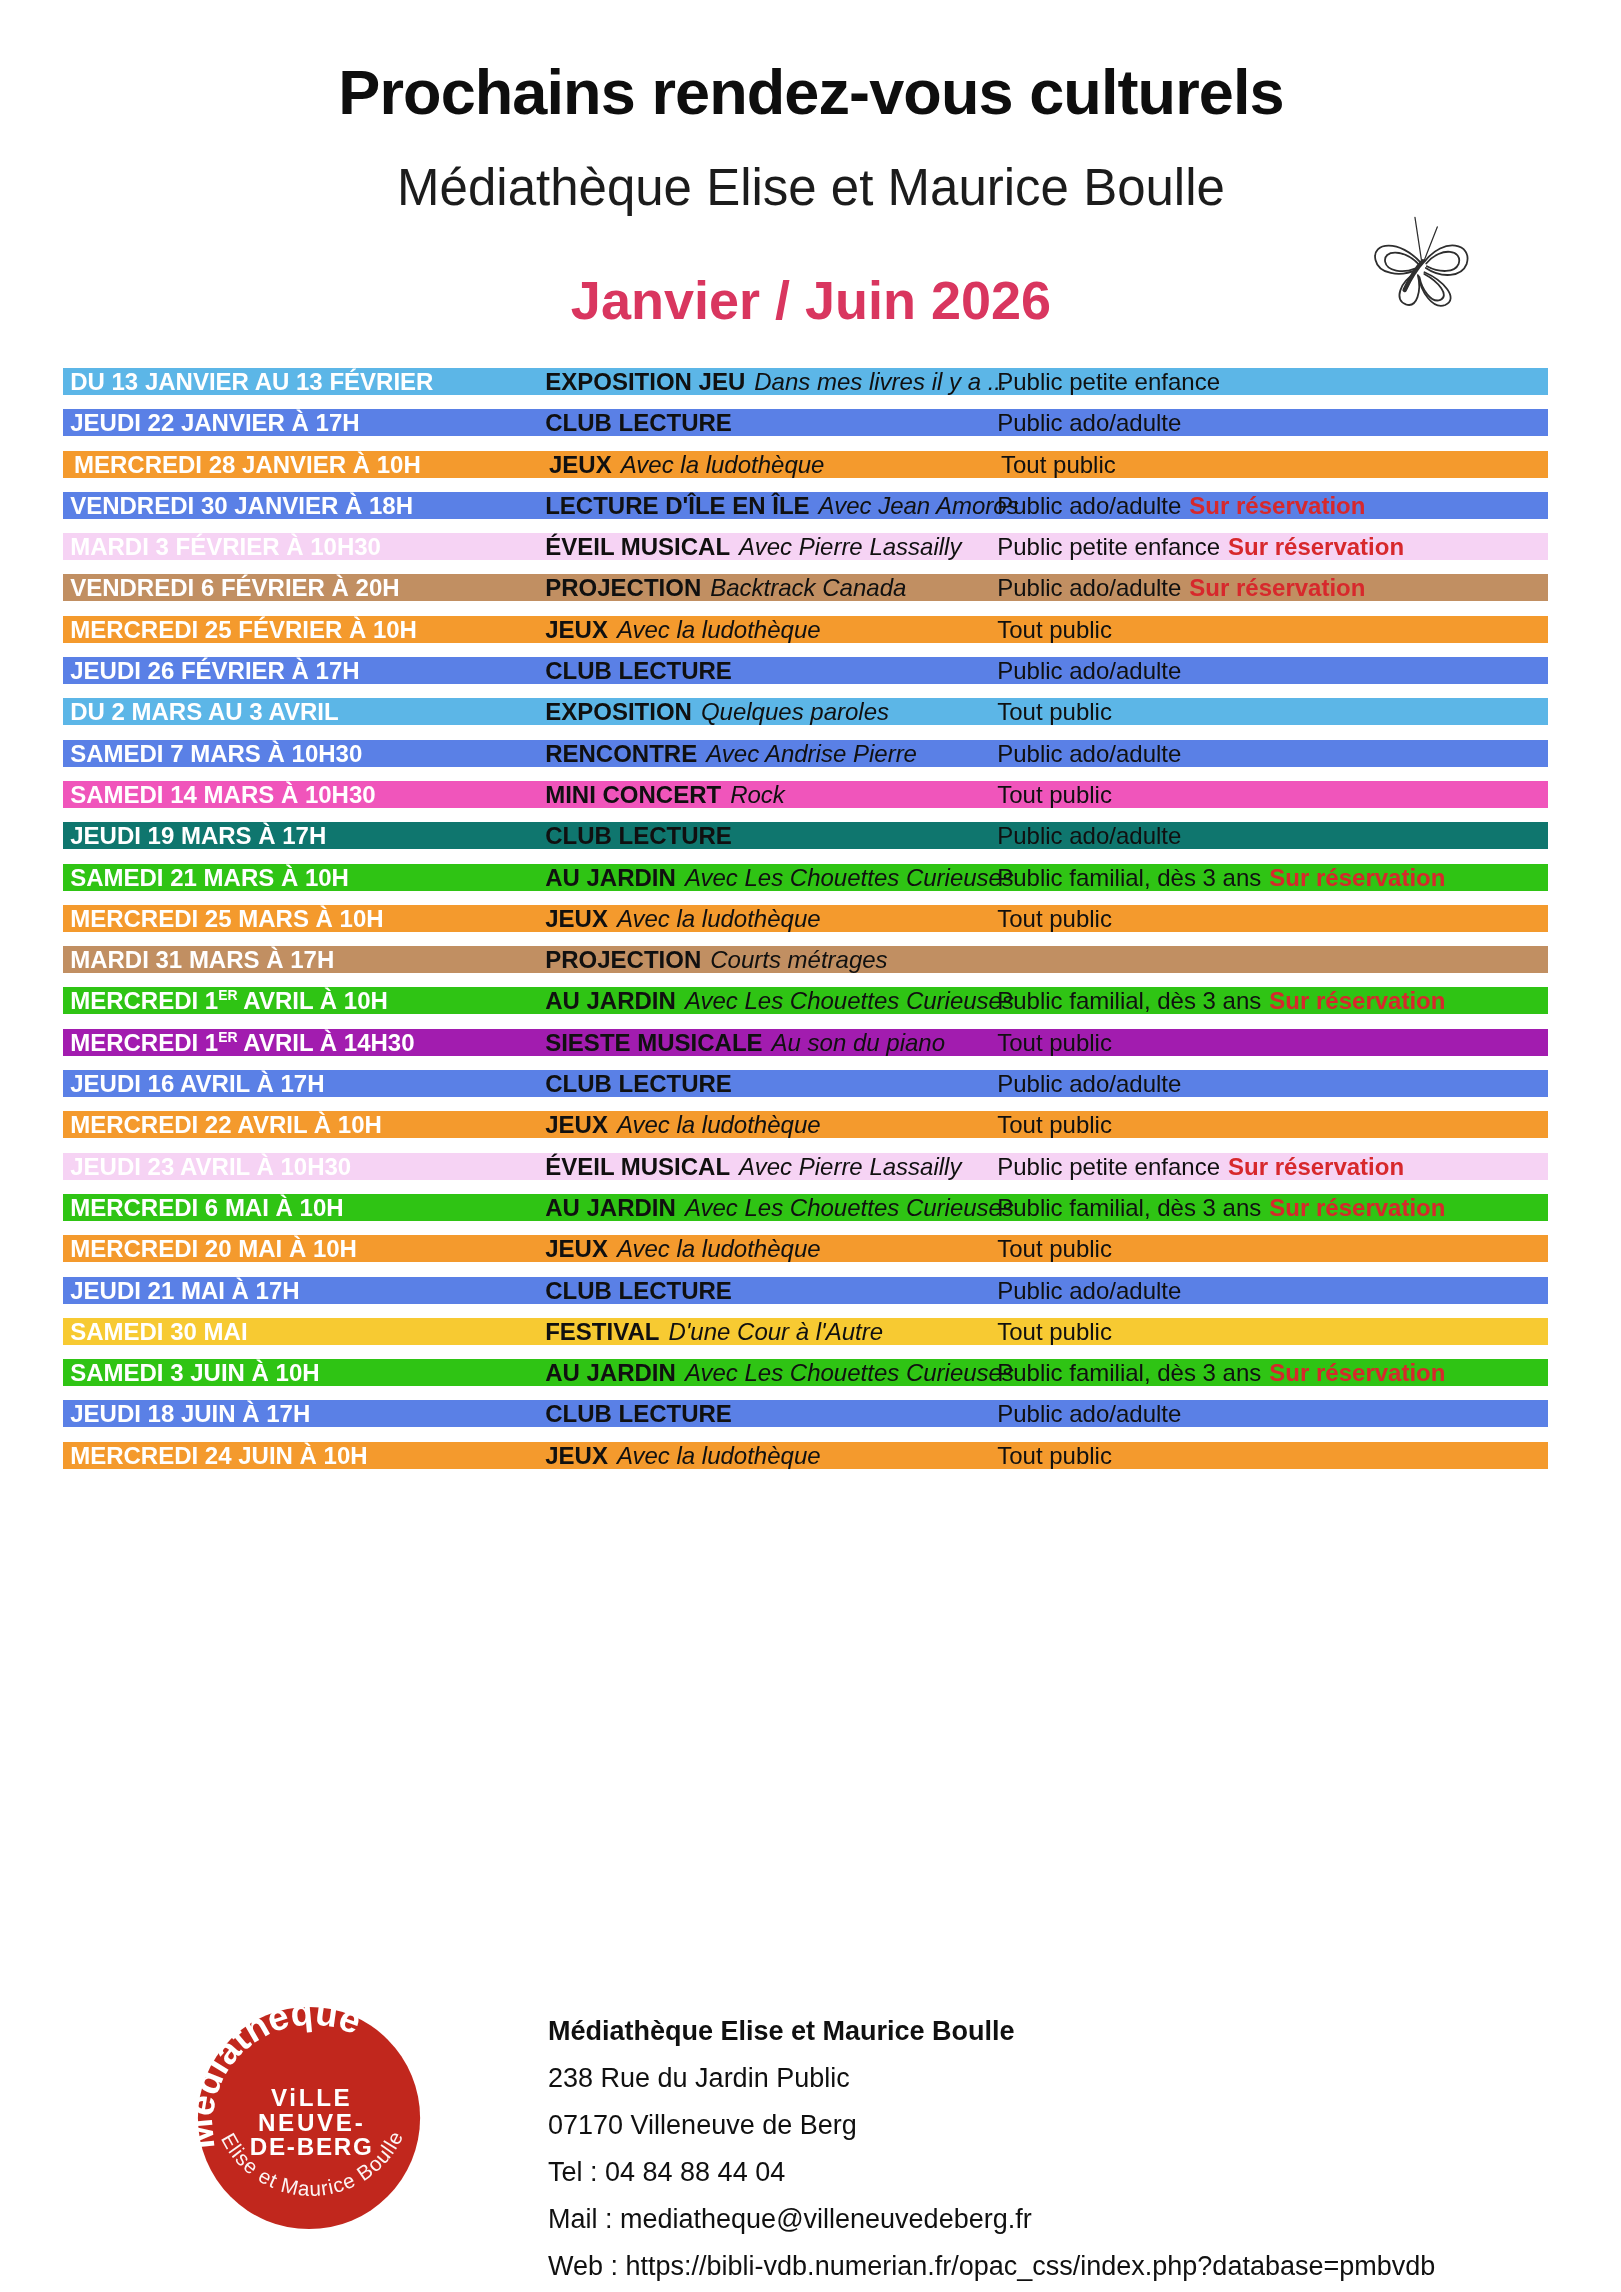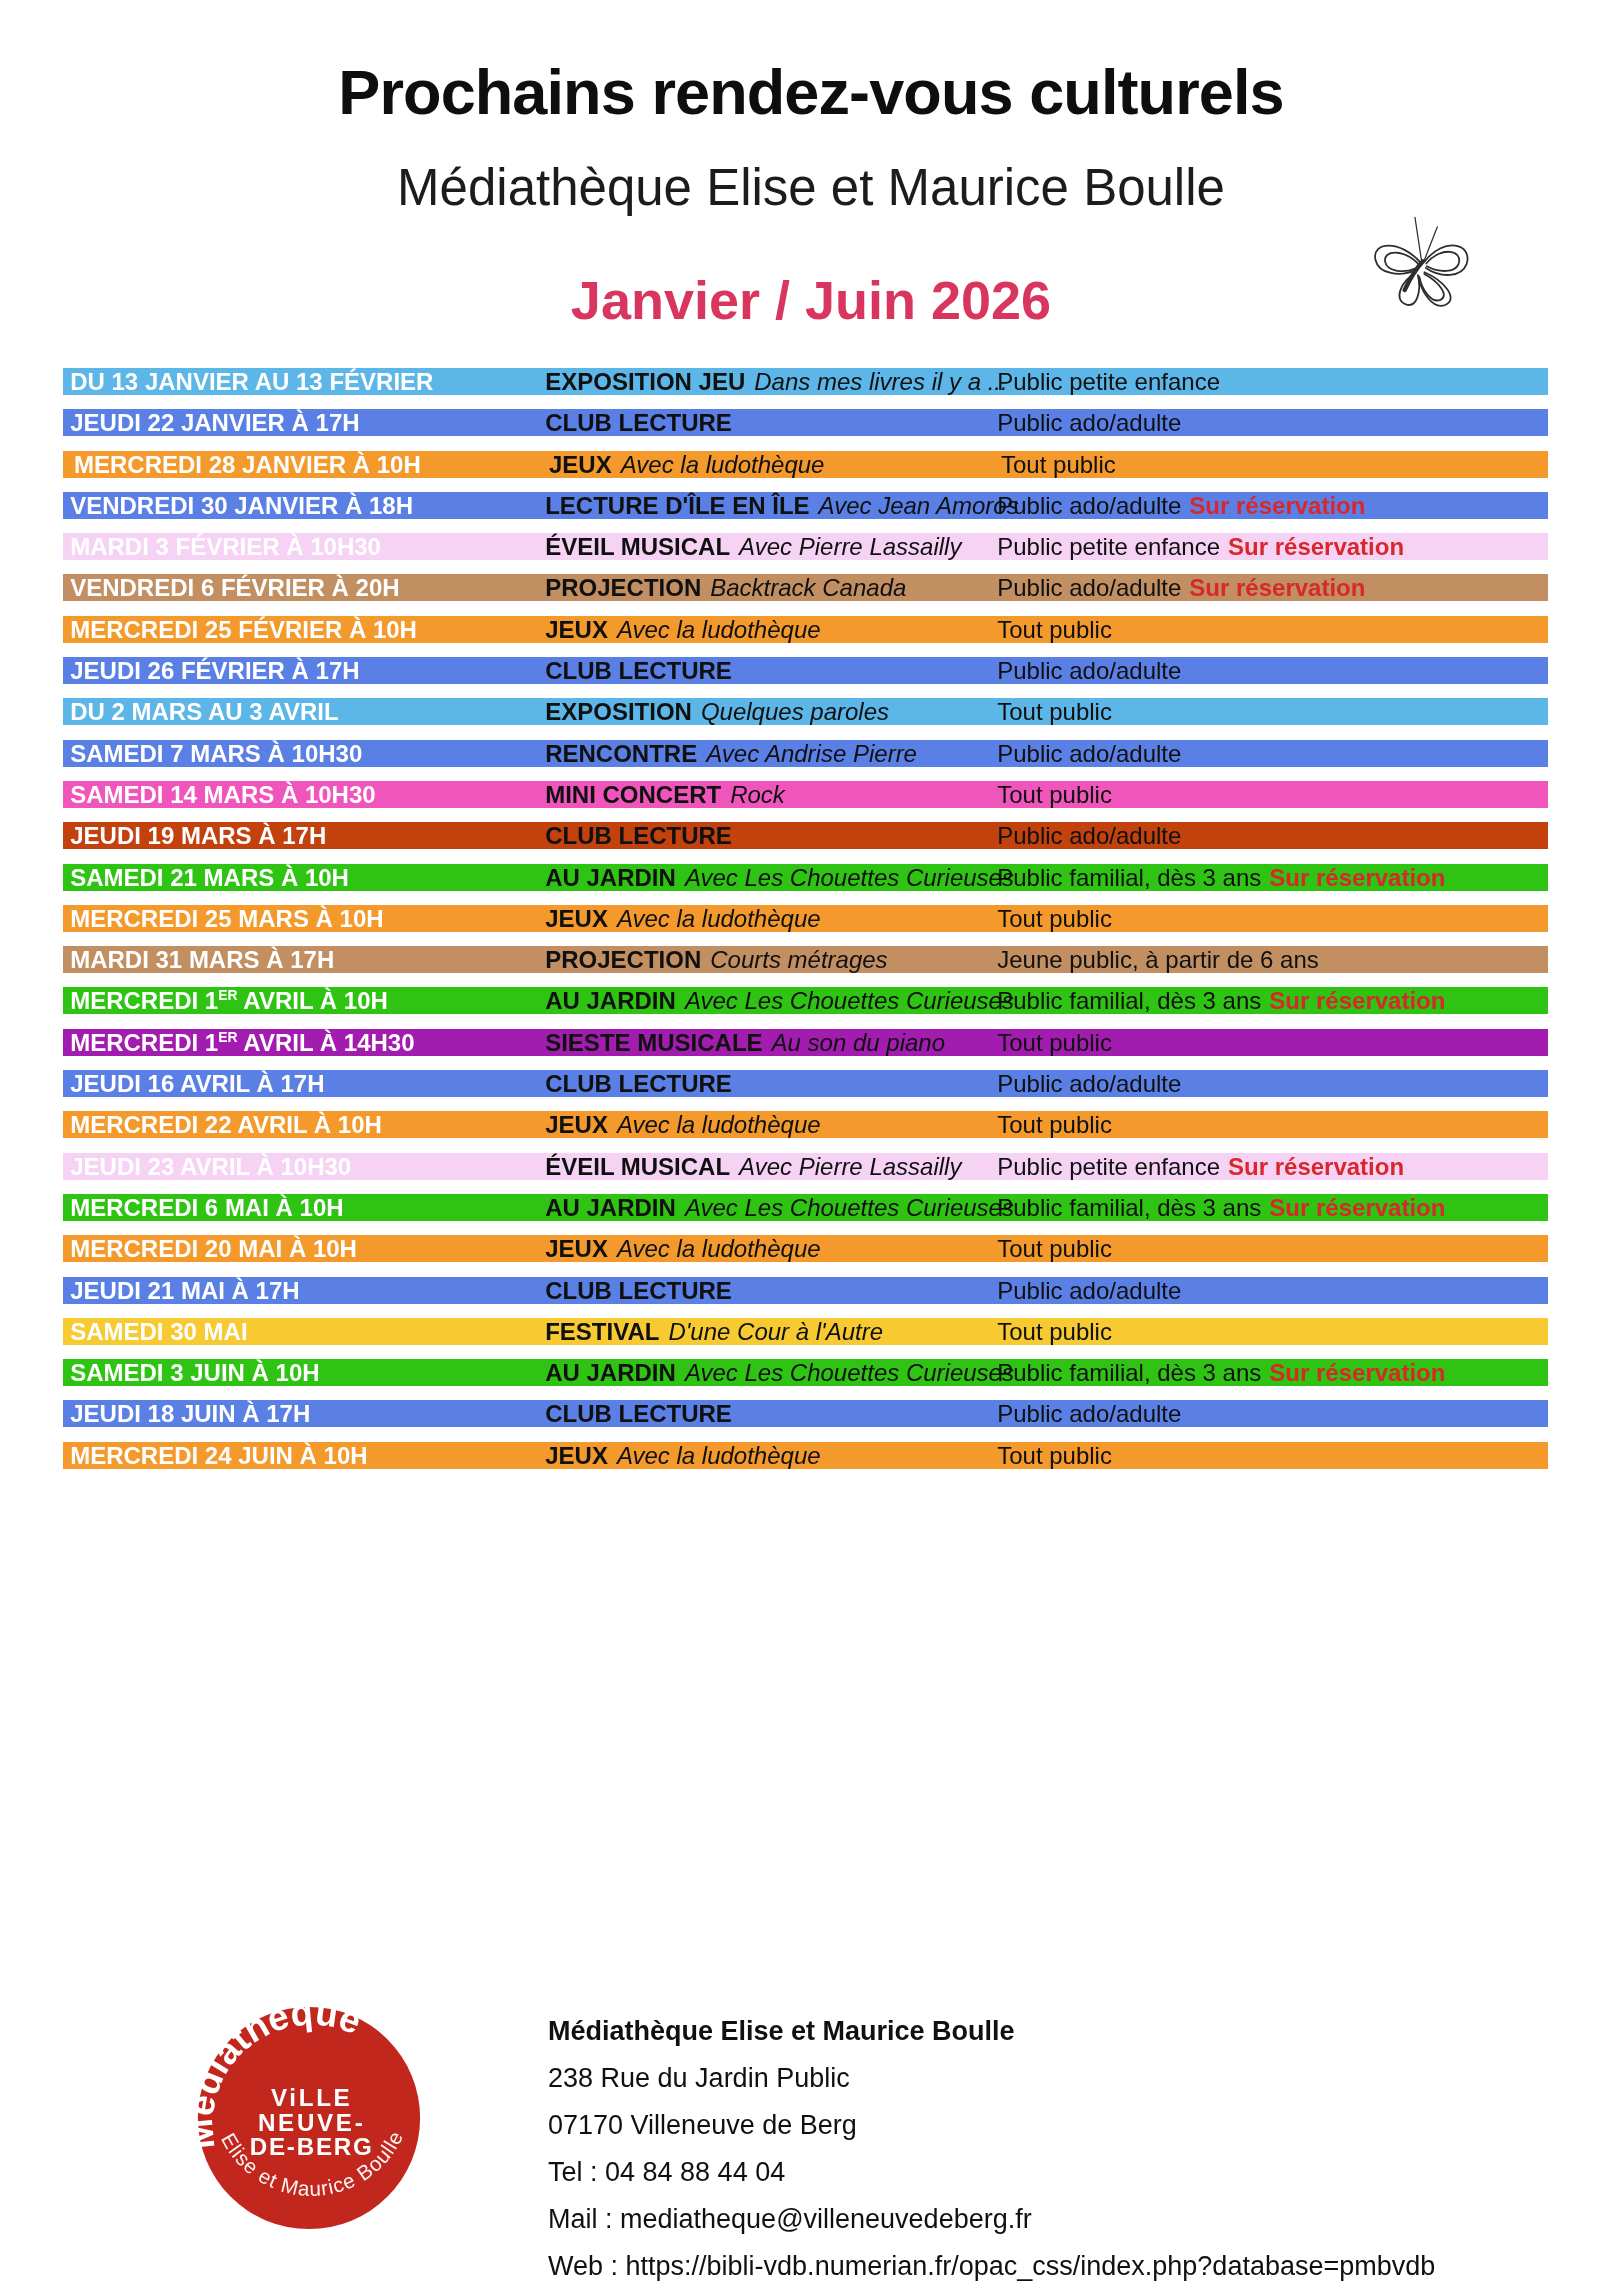--- a/index.html
+++ b/index.html
@@ -108,39 +108,38 @@
       <div class="row" style="background: rgb(90, 128, 230);">
         <span class="date" style="color: rgb(255, 255, 255);">SAMEDI 7 MARS À 10H30</span>
         <span class="event"><span class="name">RENCONTRE</span><span class="detail">Avec Andrise Pierre</span></span>
         <span class="audience"><span>Public ado/adulte</span></span>
       </div>
       <div class="row" style="background: rgb(240, 85, 187);">
         <span class="date" style="color: rgb(255, 255, 255);">SAMEDI 14 MARS À 10H30</span>
         <span class="event"><span class="name">MINI CONCERT</span><span class="detail">Rock</span></span>
         <span class="audience"><span>Tout public</span></span>
       </div>
-      <div class="row" style="background: #c2410c;">
+      <div class="row" style="background: #0f766e;">
         <span class="date" style="color: rgb(255, 255, 255);">JEUDI 19 MARS À 17H</span>
         <span class="event"><span class="name">CLUB LECTURE</span></span>
         <span class="audience"><span>Public ado/adulte</span></span>
       </div>
       <div class="row" style="background: rgb(47, 196, 20);">
         <span class="date" style="color: rgb(255, 255, 255);">SAMEDI 21 MARS À 10H</span>
         <span class="event"><span class="name">AU JARDIN</span><span class="detail">Avec Les Chouettes Curieuses</span></span>
         <span class="audience"><span>Public familial, dès 3 ans</span><span class="resa" style="color: rgb(215, 40, 44);">Sur réservation</span></span>
       </div>
       <div class="row" style="background: rgb(244, 154, 45);">
         <span class="date" style="color: rgb(255, 255, 255);">MERCREDI 25 MARS À 10H</span>
         <span class="event"><span class="name">JEUX</span><span class="detail">Avec la ludothèque</span></span>
         <span class="audience"><span>Tout public</span></span>
       </div>
       <div class="row" style="background: rgb(193, 143, 98);">
         <span class="date" style="color: rgb(255, 255, 255);">MARDI 31 MARS À 17H</span>
         <span class="event"><span class="name">PROJECTION</span><span class="detail">Courts métrages</span></span>
-        <span class="audience"><span>Jeune public, à partir de 6 ans</span></span>
       </div>
       <div class="row" style="background: rgb(47, 196, 20);">
         <span class="date" style="color: rgb(255, 255, 255);">MERCREDI 1<sup>ER</sup> AVRIL À 10H</span>
         <span class="event"><span class="name">AU JARDIN</span><span class="detail">Avec Les Chouettes Curieuses</span></span>
         <span class="audience"><span>Public familial, dès 3 ans</span><span class="resa" style="color: rgb(215, 40, 44);">Sur réservation</span></span>
       </div>
       <div class="row" style="background: #a21caf;">
         <span class="date" style="color: rgb(255, 255, 255);">MERCREDI 1<sup>ER</sup> AVRIL À 14H30</span>
         <span class="event"><span class="name">SIESTE MUSICALE</span><span class="detail">Au son du piano</span></span>
         <span class="audience"><span>Tout public</span></span>

